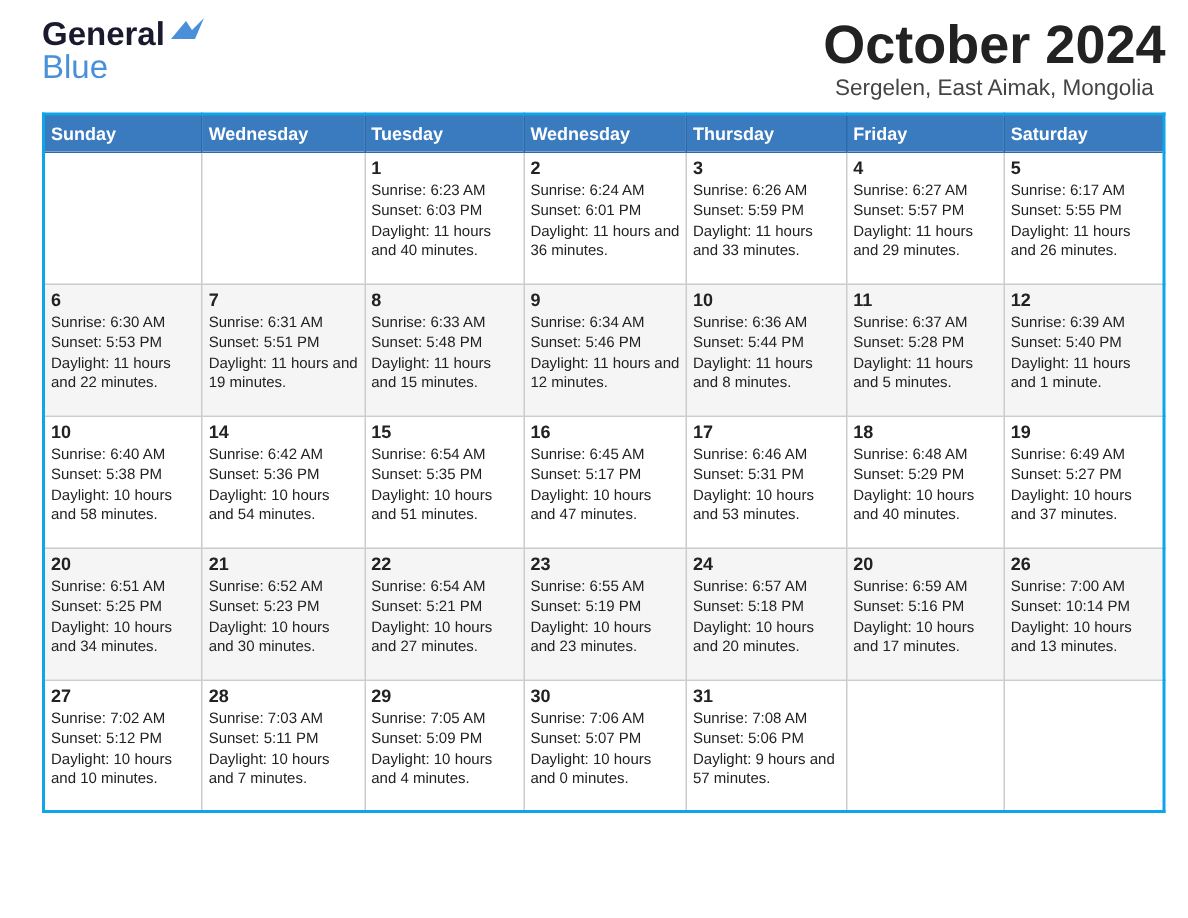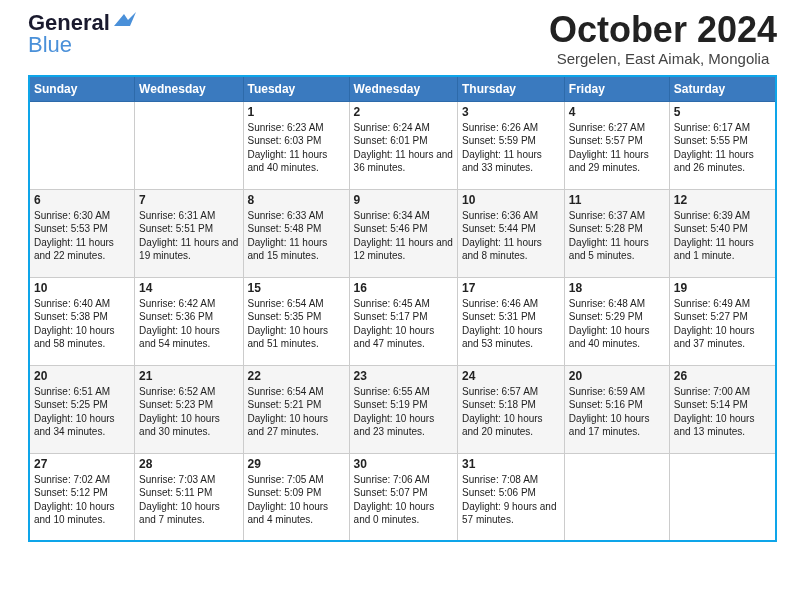--- a/index.html
+++ b/index.html
@@ -277,21 +277,21 @@
       </td>
           <td>
         <span class="day-num">20</span>
         <span class="day-info">Sunrise: 6:59 AM</span><br>
         <span class="day-info">Sunset: 5:16 PM</span><br>
         <span class="day-info">Daylight: 10 hours and 17 minutes.</span>
       </td>
           <td>
         <span class="day-num">26</span>
         <span class="day-info">Sunrise: 7:00 AM</span><br>
-        <span class="day-info">Sunset: 5:14 PM</span><br>
+        <span class="day-info">Sunset: 10:14 PM</span><br>
         <span class="day-info">Daylight: 10 hours and 13 minutes.</span>
       </td>
         </tr>
         <tr>
           <td>
         <span class="day-num">27</span>
         <span class="day-info">Sunrise: 7:02 AM</span><br>
         <span class="day-info">Sunset: 5:12 PM</span><br>
         <span class="day-info">Daylight: 10 hours and 10 minutes.</span>
       </td>

